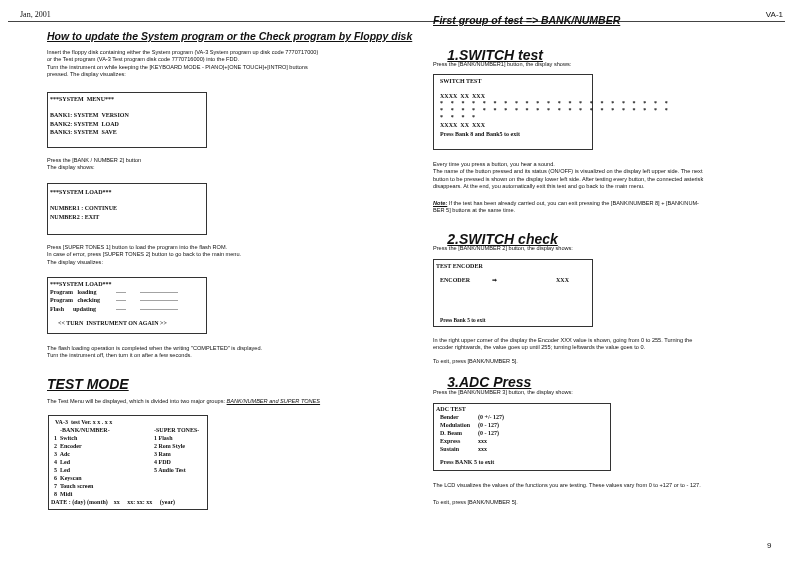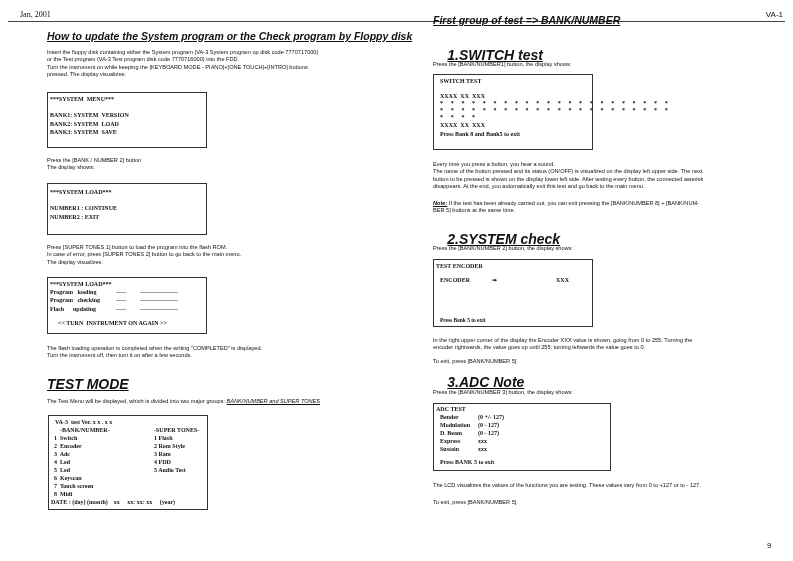--- a/index.html
+++ b/index.html
@@ -109,34 +109,34 @@
   <div class="row">Press Bank 8 and Bank5 to exit</div>
 </div>
 
 <div class="abs p" style="left:433px; top:161px; width:355px;">Every time you press a button, you hear a sound.
 The name of the button pressed and its status (ON/OFF) is visualized on the display left upper side. The next
 button to be pressed is shown on the display lower left side. After testing every button, the connected asterisk
 disappears. At the end, you automatically exit this test and go back to the main menu.</div>
 <div class="abs p" style="left:433px; top:200px; width:355px;"><span class="note">Note:</span><span>   If the test has been already carried out, you can exit pressing the [BANK/NUMBER 8] + [BANK/NUM-
 BER 5] buttons at the same time.</span></div>
 
-<div class="abs h2" style="left:433px; top:231px;"><span class="num">2.</span><span class="ttl">SYSTEM check</span></div>
+<div class="abs h2" style="left:433px; top:231px;"><span class="num">2.</span><span class="ttl">SWITCH check</span></div>
 <div class="abs p" style="left:433px; top:245px;">Press the [BANK/NUMBER 2] button, the display shows:</div>
 
 <div class="box" style="left:433px; top:259px; width:160px; height:68px;">
   <div class="row">TEST ENCODER</div>
   <div class="row" style="margin-top:6px; padding-left:4px"><span style="display:inline-block;width:52px">ENCODER</span><span style="display:inline-block;width:64px; font-family:'DejaVu Sans',sans-serif">➡</span><span>XXX</span></div>
   <div class="row" style="position:absolute; bottom:2px; left:6px; font-size:5.4px">Press Bank 5 to exit</div>
 </div>
 
 <div class="abs p" style="left:433px; top:337px; width:355px;">In the right upper corner of the display the Encoder XXX value is shown, going from 0 to 255. Turning the
 encoder rightwards, the value goes up until 255; turning leftwards the value goes to 0.</div>
 <div class="abs p" style="left:433px; top:358px;">To exit, press [BANK/NUMBER 5].</div>
 
-<div class="abs h2" style="left:433px; top:374px;"><span class="num">3.</span><span class="ttl">ADC Note</span></div>
+<div class="abs h2" style="left:433px; top:374px;"><span class="num">3.</span><span class="ttl">ADC Press</span></div>
 <div class="abs p" style="left:433px; top:389px;">Press the [BANK/NUMBER 3] button, the display shows:</div>
 
 <div class="box" style="left:433px; top:403px; width:178px; height:68px; line-height:7.9px;">
   <div class="row">ADC TEST</div>
   <div class="row" style="padding-left:4px"><span style="display:inline-block;width:38px">Bender</span><span>(0 +/- 127)</span></div>
   <div class="row" style="padding-left:4px"><span style="display:inline-block;width:38px">Modulation</span><span>(0 - 127)</span></div>
   <div class="row" style="padding-left:4px"><span style="display:inline-block;width:38px">D. Beam</span><span>(0 - 127)</span></div>
   <div class="row" style="padding-left:4px"><span style="display:inline-block;width:38px">Express</span><span>xxx</span></div>
   <div class="row" style="padding-left:4px"><span style="display:inline-block;width:38px">Sustain</span><span>xxx</span></div>
   <div class="row" style="padding-left:4px; margin-top:6px">Press BANK 5 to exit</div>

